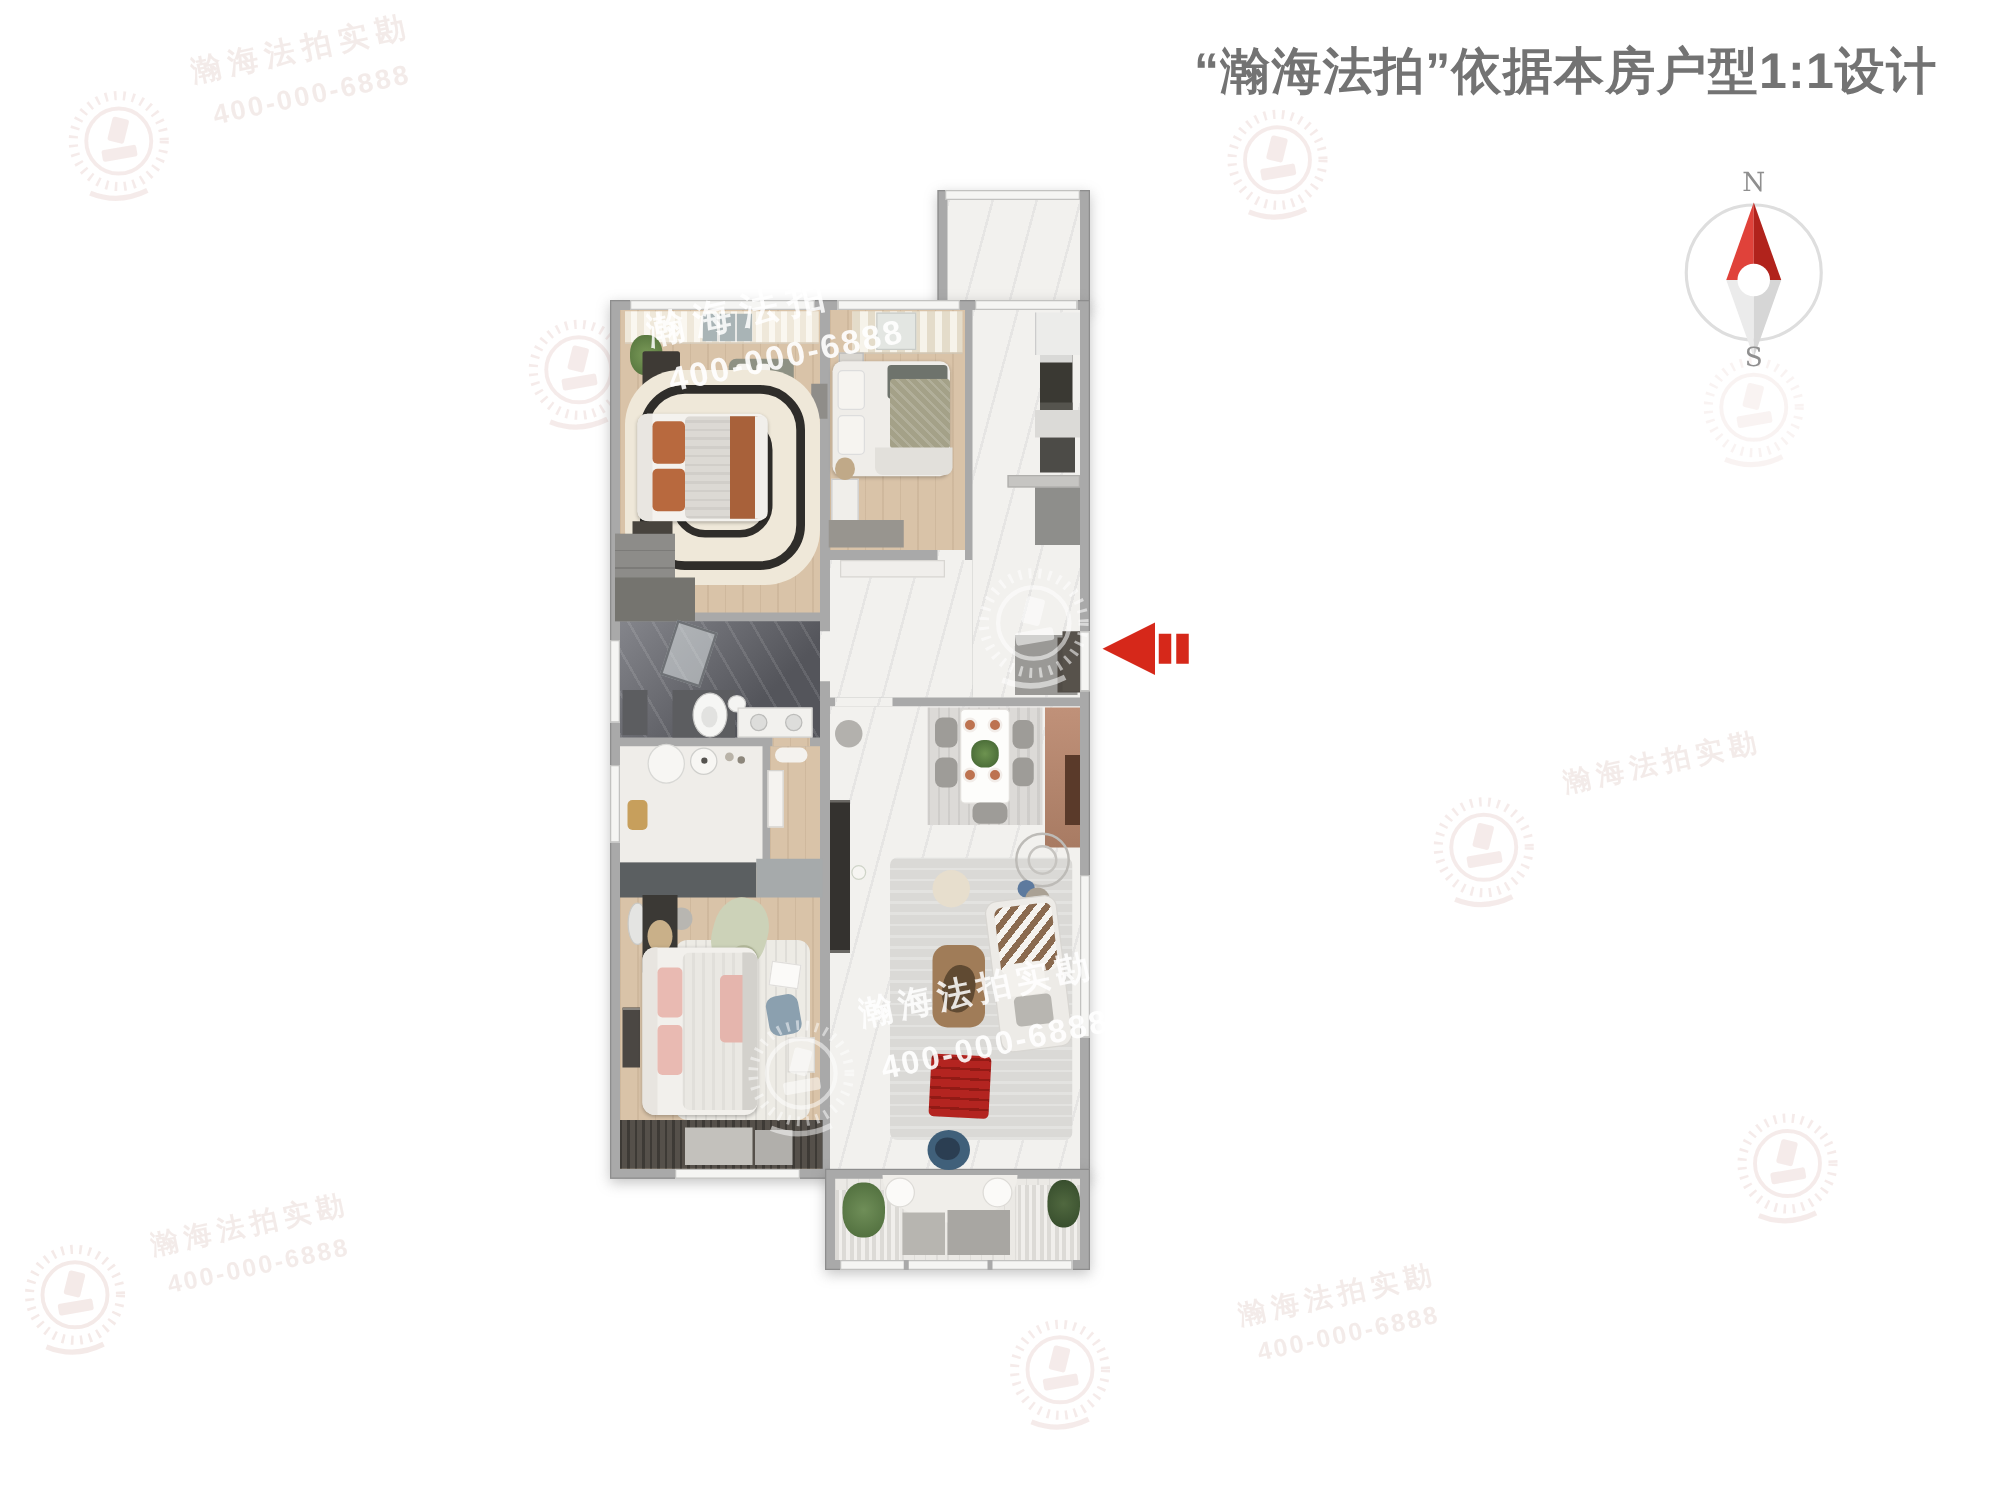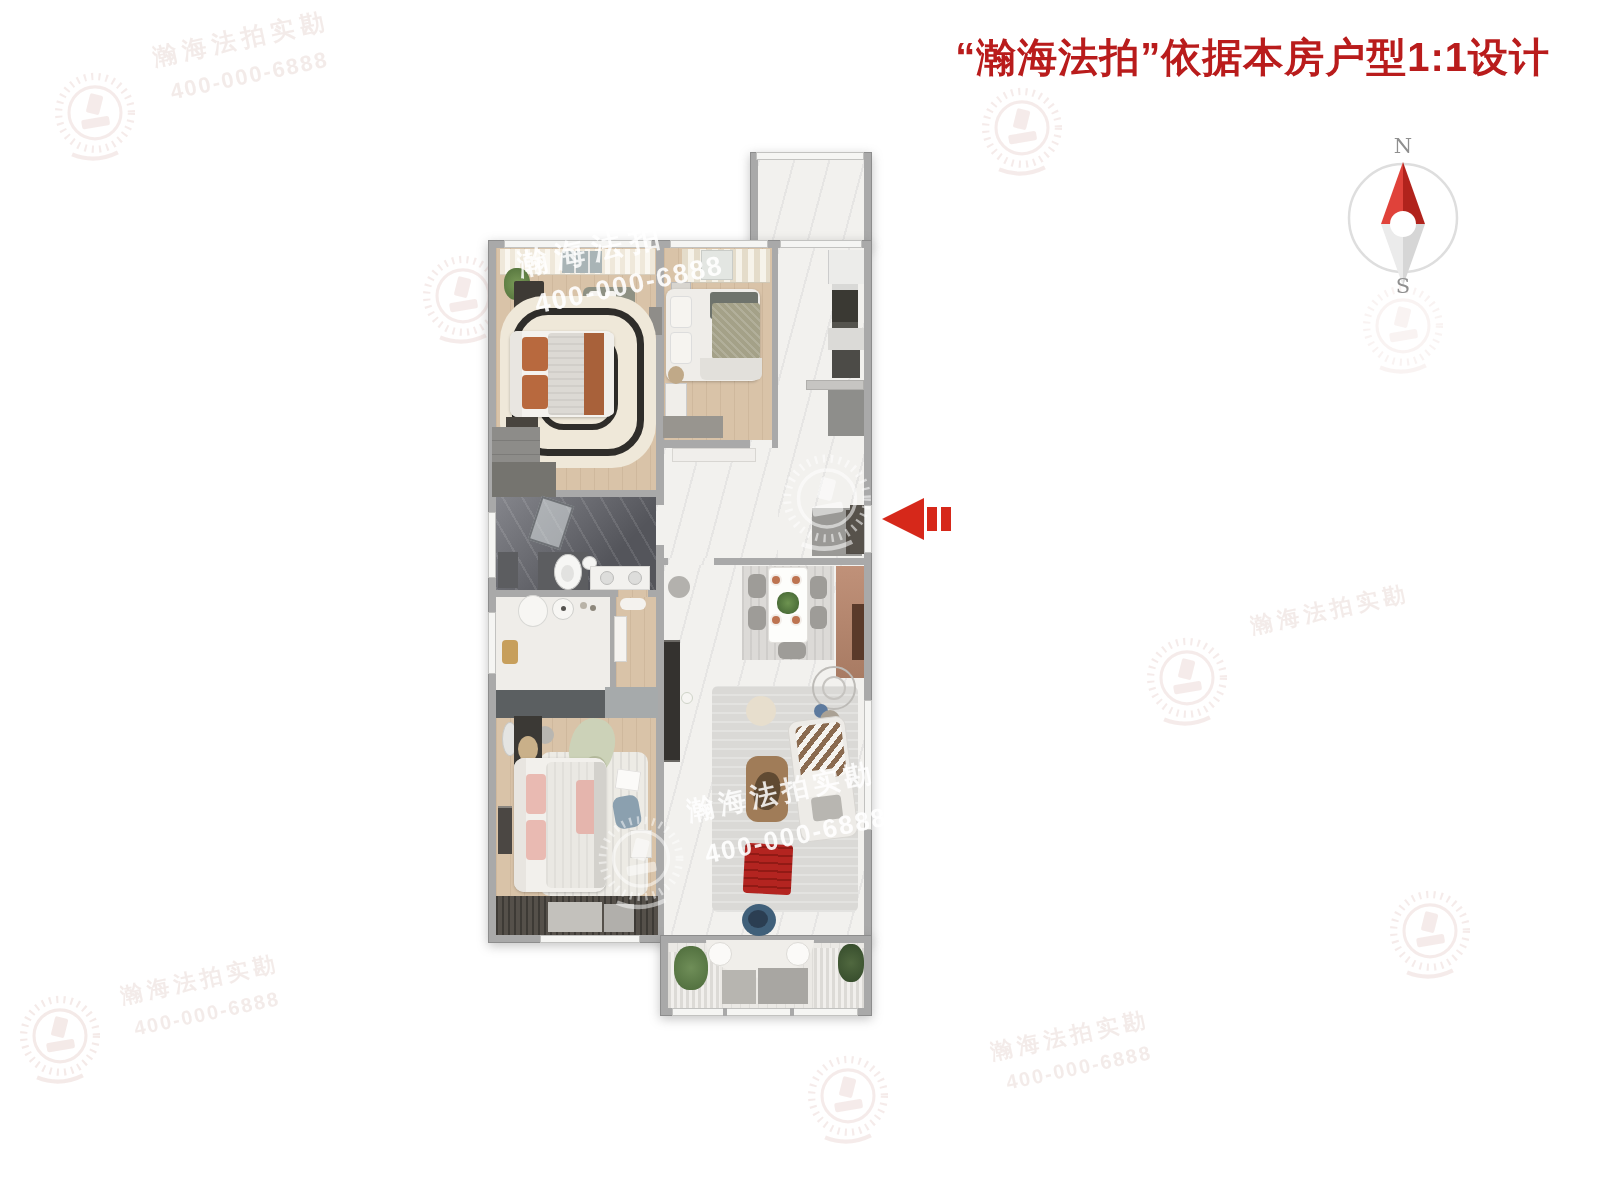--- a/index.html
+++ b/index.html
@@ -75,21 +75,21 @@
     </svg>
 
   <div class="ghost-text" style="left:150px;top:42px;font-size:24px;letter-spacing:6px;">瀚海法拍实勘</div>
   <div class="ghost-text" style="left:168px;top:80px;font-size:22px;letter-spacing:2px;">400-000-6888</div>
   <div class="ghost-text" style="left:118px;top:982px;font-size:22px;letter-spacing:5px;">瀚海法拍实勘</div>
   <div class="ghost-text" style="left:132px;top:1018px;font-size:20px;letter-spacing:2px;">400-000-6888</div>
   <div class="ghost-text" style="left:1248px;top:612px;font-size:22px;letter-spacing:5px;">瀚海法拍实勘</div>
   <div class="ghost-text" style="left:988px;top:1038px;font-size:22px;letter-spacing:5px;">瀚海法拍实勘</div>
   <div class="ghost-text" style="left:1004px;top:1072px;font-size:20px;letter-spacing:2px;">400-000-6888</div>
 
-  <div class="title" style="color:#b91c1c">“瀚海法拍”依据本房户型1:1设计</div>
+  <div class="title" style="color:#737373">“瀚海法拍”依据本房户型1:1设计</div>
 
   <div class="block" style="left:750px;top:152px;width:122px;height:96px;"></div>
   <div class="floor marble" style="left:758px;top:160px;width:106px;height:88px;"></div>
 
   <div class="block" style="left:488px;top:240px;width:384px;height:703px;"></div>
 
   <div class="block" style="left:660px;top:935px;width:212px;height:81px;"></div>
   <div class="floor balfloor" style="left:668px;top:943px;width:196px;height:65px;"></div>
 
   <div class="floor wood" style="left:496px;top:248px;width:160px;height:242px;"></div>

